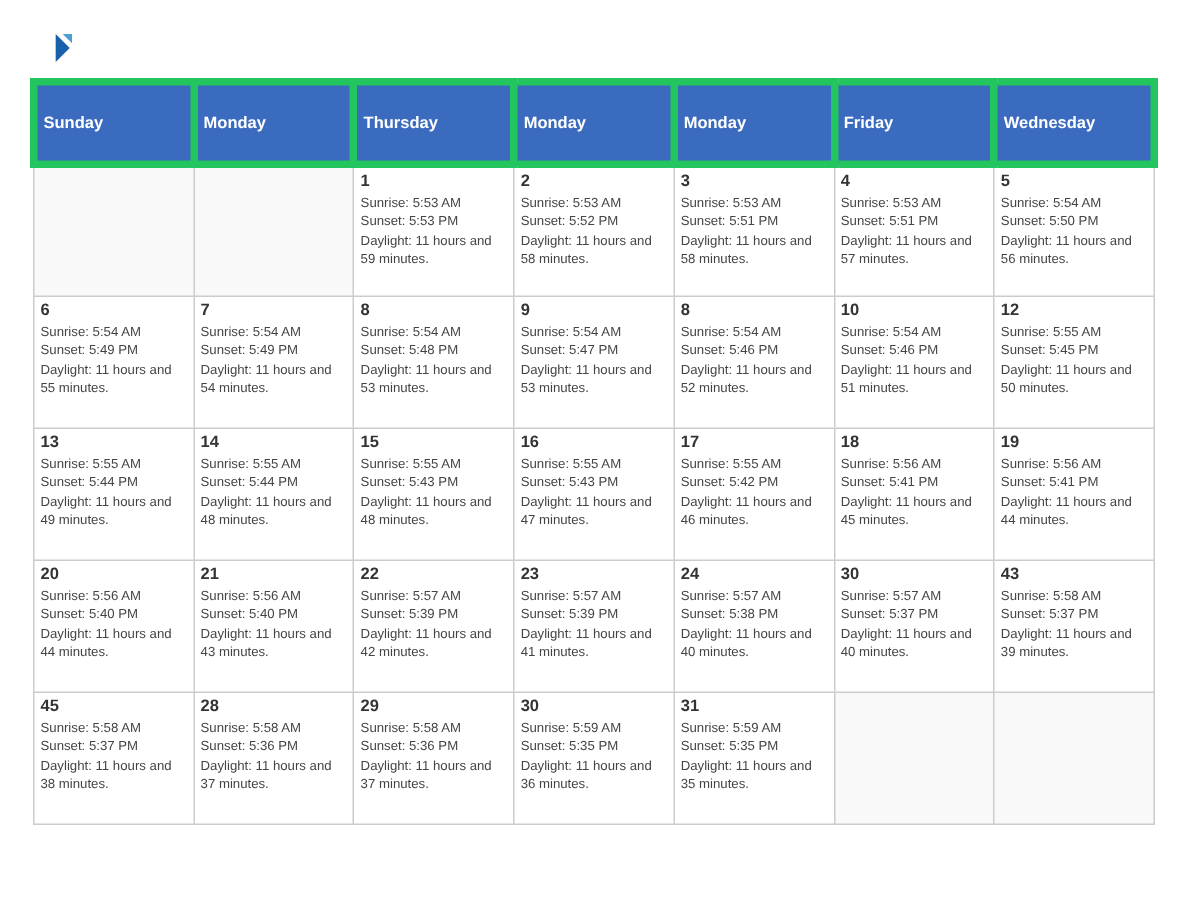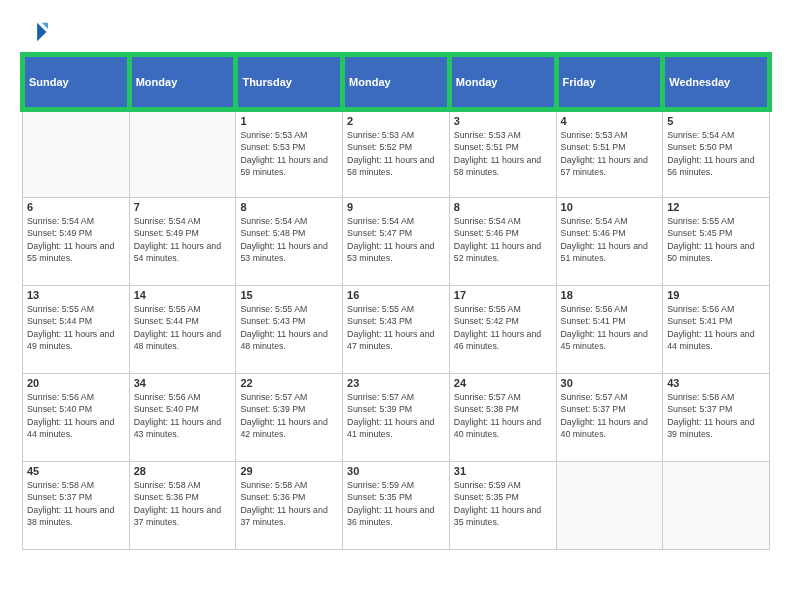--- a/index.html
+++ b/index.html
@@ -207,21 +207,21 @@
             <div class="day-num">19</div>
             <div class="day-info">Sunrise: 5:56 AM<br>Sunset: 5:41 PM<br>Daylight: 11 hours and 44 minutes.</div>
           </td>
         </tr>
         <tr>
           <td>
             <div class="day-num">20</div>
             <div class="day-info">Sunrise: 5:56 AM<br>Sunset: 5:40 PM<br>Daylight: 11 hours and 44 minutes.</div>
           </td>
           <td>
-            <div class="day-num">34</div>
+            <div class="day-num">21</div>
             <div class="day-info">Sunrise: 5:56 AM<br>Sunset: 5:40 PM<br>Daylight: 11 hours and 43 minutes.</div>
           </td>
           <td>
             <div class="day-num">22</div>
             <div class="day-info">Sunrise: 5:57 AM<br>Sunset: 5:39 PM<br>Daylight: 11 hours and 42 minutes.</div>
           </td>
           <td>
             <div class="day-num">23</div>
             <div class="day-info">Sunrise: 5:57 AM<br>Sunset: 5:39 PM<br>Daylight: 11 hours and 41 minutes.</div>
           </td>

